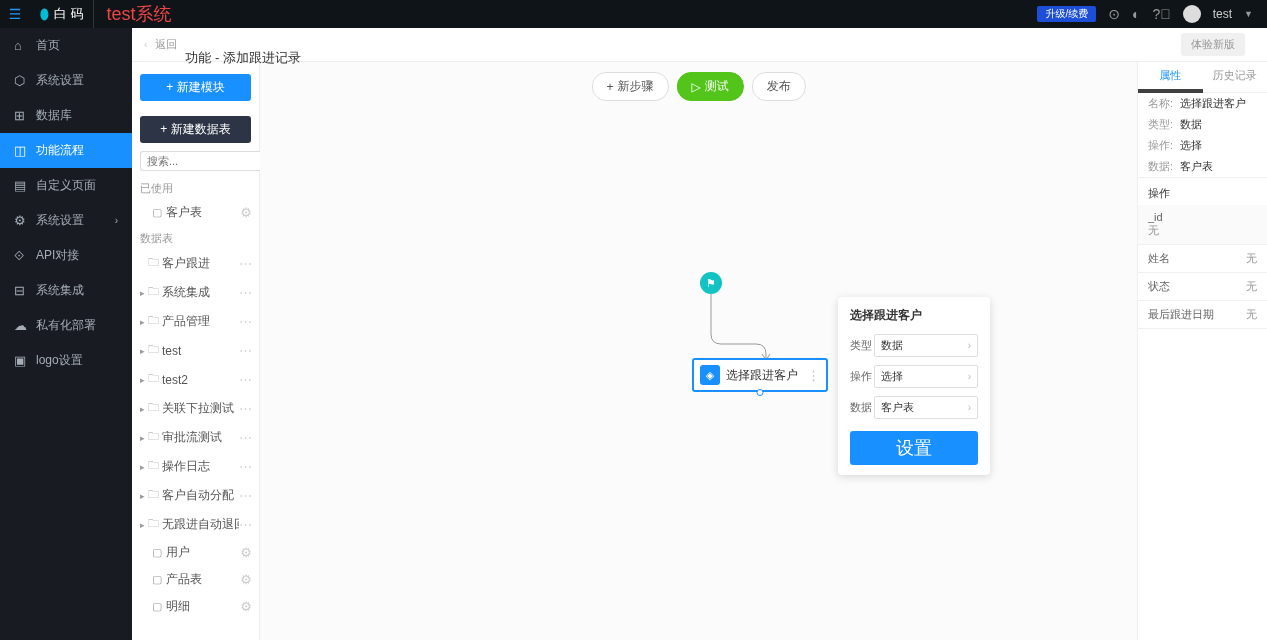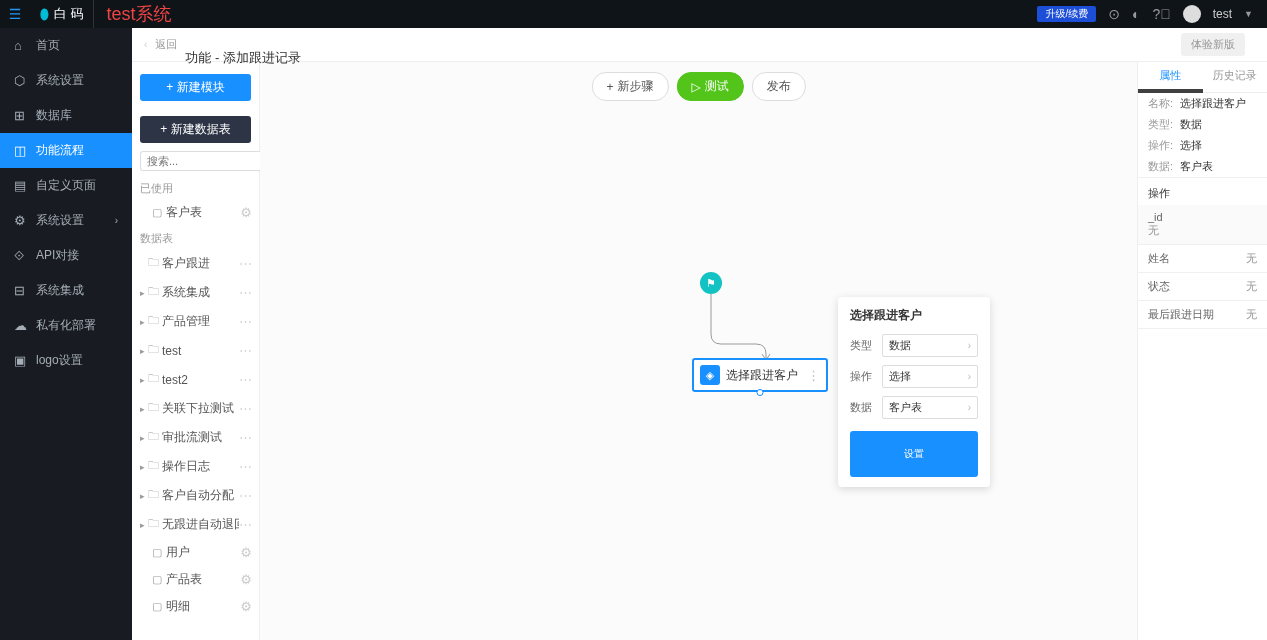--- a/index.html
+++ b/index.html
@@ -64,25 +64,25 @@
     
     .flow-node { position: absolute; top: 296px; left: 432px; width: 136px; height: 34px; background: #fff; border: 2px solid #1890ff; border-radius: 3px; display: flex; align-items: center; padding: 0 6px; gap: 6px; }
     .node-icon { width: 20px; height: 20px; background: #1890ff; border-radius: 3px; display: flex; align-items: center; justify-content: center; color: #fff; font-size: 11px; }
     .node-title { flex: 1; font-size: 12px; color: #333; }
     .node-menu { color: #bbb; font-size: 13px; }
     .node-dot { position: absolute; bottom: -6px; left: 50%; transform: translateX(-50%); width: 7px; height: 7px; border: 1.5px solid #1890ff; background: #fff; border-radius: 50%; }
     
     
     .popup { position: absolute; top: 235px; left: 578px; width: 152px; background: #fff; border-radius: 4px; box-shadow: 0 2px 8px rgba(0,0,0,.15); padding: 10px 12px; }
     .popup-title { font-size: 12px; font-weight: 600; color: #333; margin-bottom: 10px; }
-    .popup-row { display: flex; align-items: center; margin-bottom: 8px; gap: 8px; }
+    .popup-row { display: flex; align-items: center; margin-bottom: 8px; gap: 0; }
     .popup-label { font-size: 11px; color: #666; width: 24px; }
     .popup-select { flex: 1; border: 1px solid #ddd; border-radius: 2px; padding: 3px 6px; font-size: 11px; display: flex; justify-content: space-between; align-items: center; }
     .popup-select .arr { color: #bbb; font-size: 10px; }
-    .popup-btn { width: 100%; background: #1890ff; color: #fff; border: none; padding: 16px; border-radius: 3px; font-size: 10px; margin-top: 4px; cursor: pointer; }
+    .popup-btn { width: 100%; background: #1890ff; color: #fff; border: none; padding: 5px; border-radius: 3px; font-size: 18px; margin-top: 4px; cursor: pointer; }
     
     
     .right-panel { width: 130px; border-left: 1px solid #eee; background: #fff; display: flex; flex-direction: column; margin-top: 34px; }
     .rp-tabs { display: flex; }
     .rp-tab { flex: 1; text-align: center; padding: 6px 0; font-size: 11px; color: #999; border-bottom: 1px solid #eee; cursor: pointer; }
     .rp-tab.active { color: #1890ff; border-bottom: 4px solid #404040; }
     .rp-section { padding: 8px 10px 4px; font-size: 11px; color: #333; border-top: 1px solid #f0f0f0; }
     .rp-kv { display: flex; padding: 3px 10px; font-size: 11px; }
     .rp-k { color: #999; width: 32px; }
     .rp-v { color: #333; }

